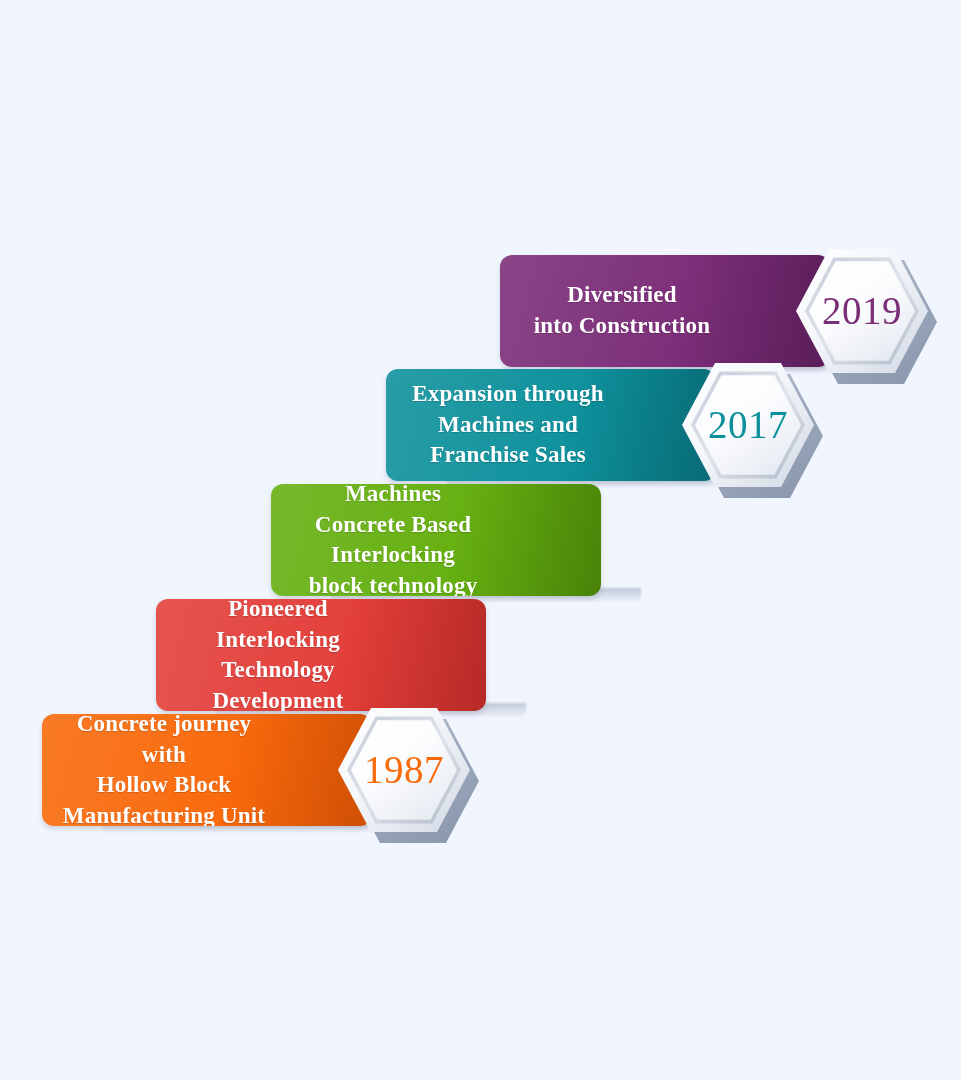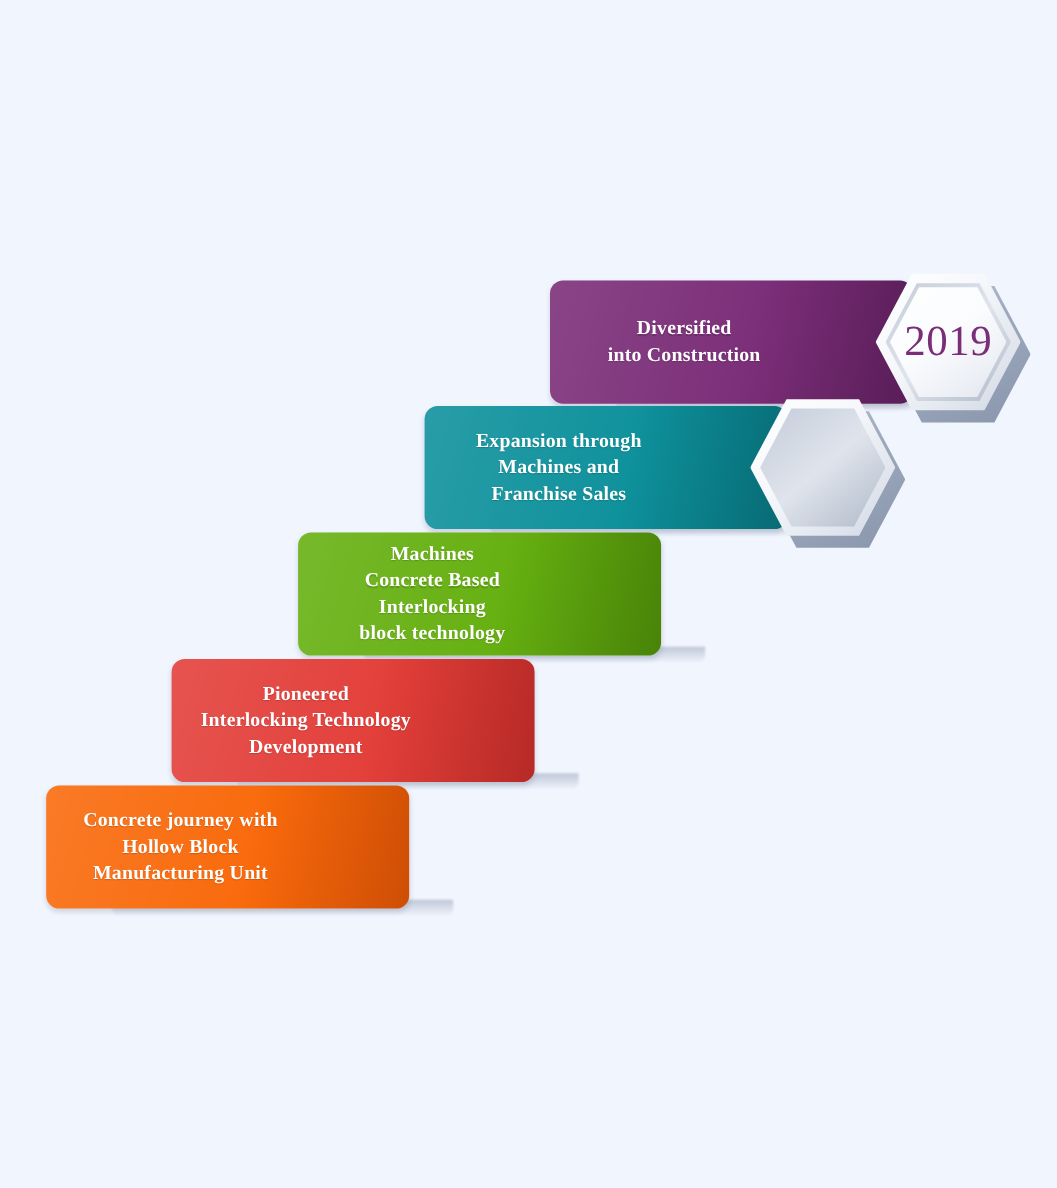--- a/index.html
+++ b/index.html
@@ -58,21 +58,21 @@
   }
 
   .bar-label {
     position: absolute;
     left: 0; right: 86px;
     top: 50%;
     transform: translateY(-50%);
     text-align: center;
     color: #ffffff;
     font-weight: bold;
-    font-size: 18px;
+    font-size: 23px;
     line-height: 1.33;
     letter-spacing: .2px;
     text-shadow: 0 1px 1px rgba(0,0,0,0.18);
     z-index: 4;
     white-space: pre-line;
     padding: 0 10px;
   }
 
   
   .hex-wrap {
@@ -159,20 +159,23 @@
         <div class="tail" style="width: 310px;"></div>
         <div class="bar" style="width: 330px; background: linear-gradient(100deg, rgb(14, 145, 156) 0%, rgb(14, 145, 156) 55%, rgb(7, 114, 124) 100%); padding-left: 36px;">
           <div class="bar-label">Expansion through
 Machines and
 Franchise Sales</div>
         </div>
         <div class="hex-wrap" style="left: 296px;">
           <div class="hex-shadow"></div>
           <div class="hex-outer"></div>
           <div class="hex-gap"></div>
+          <div class="hex-inner">
+            <span class="hex-year" style="color: rgb(14, 145, 156);">2017</span>
+          </div>
         </div>
       </div>
       <div class="milestone" style="left: 271px; top: 484px; width: 462px;">
         <div class="tail" style="width: 310px;"></div>
         <div class="bar" style="width: 330px; background: linear-gradient(100deg, rgb(102, 176, 17) 0%, rgb(102, 176, 17) 55%, rgb(78, 141, 8) 100%);">
           <div class="bar-label">Machines
 Concrete Based Interlocking
 block technology</div>
         </div>
       </div>
@@ -184,15 +187,23 @@
 Development</div>
         </div>
       </div>
       <div class="milestone" style="left: 42px; top: 714px; width: 462px;">
         <div class="tail" style="width: 310px;"></div>
         <div class="bar" style="width: 330px; background: linear-gradient(100deg, rgb(249, 106, 12) 0%, rgb(249, 106, 12) 55%, rgb(221, 84, 5) 100%);">
           <div class="bar-label">Concrete journey with
 Hollow Block
 Manufacturing Unit</div>
         </div>
+        <div class="hex-wrap" style="left: 296px;">
+          <div class="hex-shadow"></div>
+          <div class="hex-outer"></div>
+          <div class="hex-gap"></div>
+          <div class="hex-inner">
+            <span class="hex-year" style="color: rgb(249, 106, 12);">1987</span>
+          </div>
+        </div>
       </div>
     </div>
 </div>
 
 </body></html>

